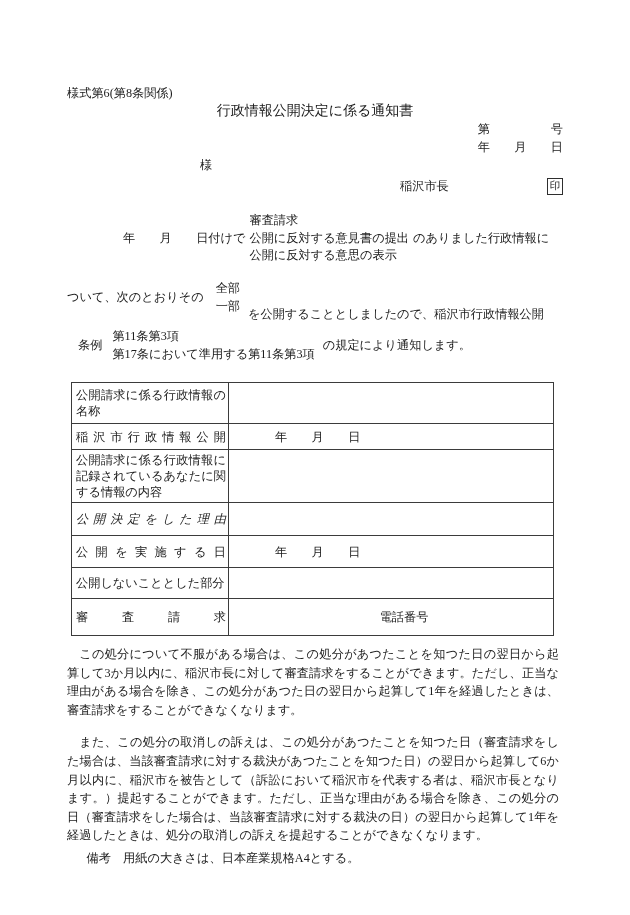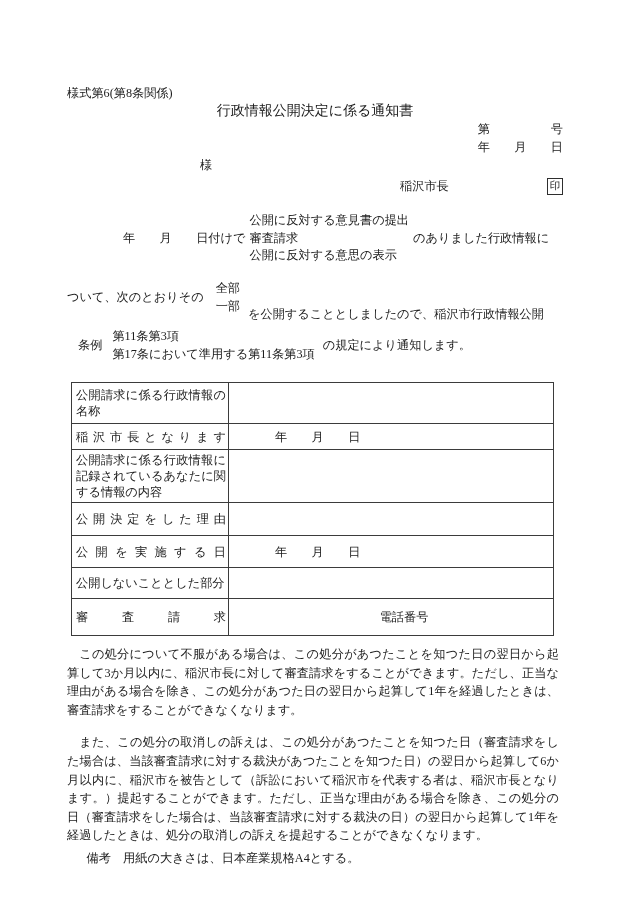--- a/index.html
+++ b/index.html
@@ -42,21 +42,21 @@
   table.form td{
     border:1px solid #3b3b3b;vertical-align:middle;
     line-height:16px;padding:2px 2px 2px 4px;box-sizing:border-box;
   }
   td.lbl{width:157px;text-align:justify;}
   td.lbl.spread{text-align-last:justify;}
   td.val{width:325px;}
   td.val.date{padding-left:46px;white-space:pre;}
   td.val.phone{text-align:center;padding-left:28px;}
   tr.h41{height:41px;}tr.h26{height:26px;}tr.h50{height:50px;}
-  tr.h33{height:33px;}tr.h32{height:32px;}tr.h31{height:31px;}tr.h37{height:37px;}
+  tr.h33{height:33px;font-style:italic;}tr.h32{height:32px;}tr.h31{height:31px;}tr.h37{height:37px;}
   .para{
     text-align:justify;text-indent:1em;line-height:18.6px;
     margin:0;width:492px;
   }
   .p1{margin-top:9px;}
   .p2{margin-top:14px;}
   .remark{margin-top:4px;line-height:18.6px;text-indent:1.6em;white-space:pre;}
 </style>
 </head>
 <body>
@@ -76,22 +76,22 @@
   <div class="sender-row">
     <span class="sender-name">稲沢市長</span>
     <span class="seal-box">
         <span>印</span>
       </span>
   </div>
 
   <div class="opt-row row-a">
     <span class="side l">年　　月　　日付けで</span>
     <span class="opt-stack stack">
+      <div>審査請求</div>
       <div>公開に反対する意見書の提出</div>
-      <div>審査請求</div>
       <div>公開に反対する意思の表示</div>
     </span>
     <span class="side r">のありました行政情報に</span>
   </div>
 
   <div class="opt-row row-b">
     <span class="side l">ついて、次のとおりその</span>
     <span class="opt-stack stack">
       <div>全部</div>
       <div>一部</div>
@@ -108,21 +108,21 @@
     <span class="side r">の規定により通知します。</span>
   </div>
 
   <table class="form">
     <tbody>
       <tr class="h41">
         <td class="lbl">公開請求に係る行政情報の名称</td>
         <td class="val"></td>
       </tr>
       <tr class="h26">
-        <td class="lbl spread">稲沢市長となります</td>
+        <td class="lbl spread">稲沢市行政情報公開</td>
         <td class="val date">年　　月　　日</td>
       </tr>
       <tr class="h50">
         <td class="lbl">公開請求に係る行政情報に記録されているあなたに関する情報の内容</td>
         <td class="val"></td>
       </tr>
       <tr class="h33">
         <td class="lbl spread">公開決定をした理由</td>
         <td class="val"></td>
       </tr>

